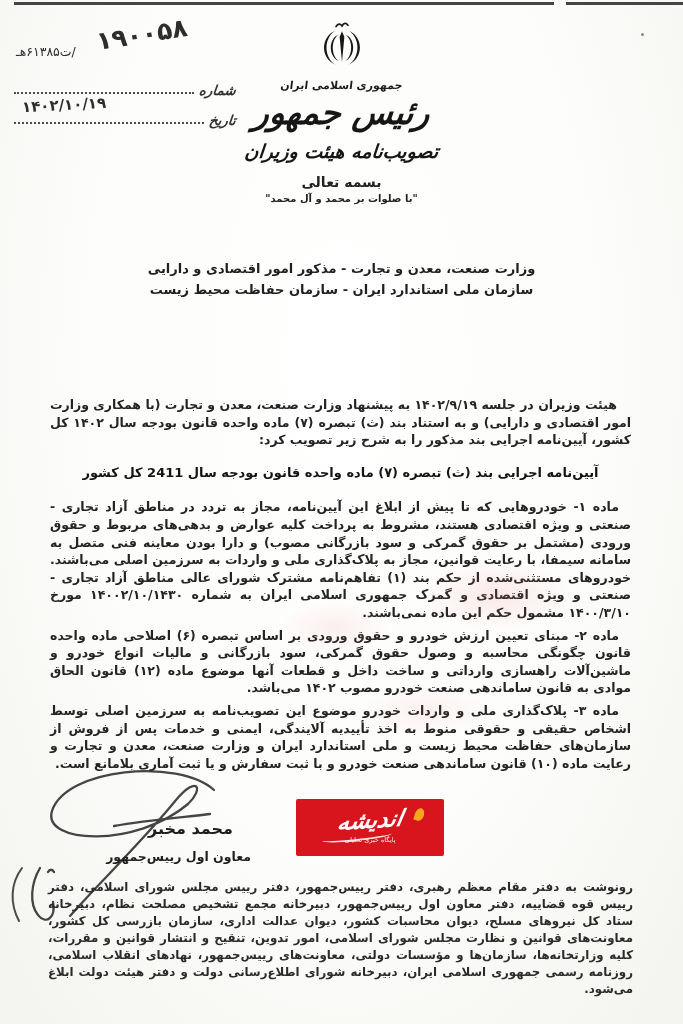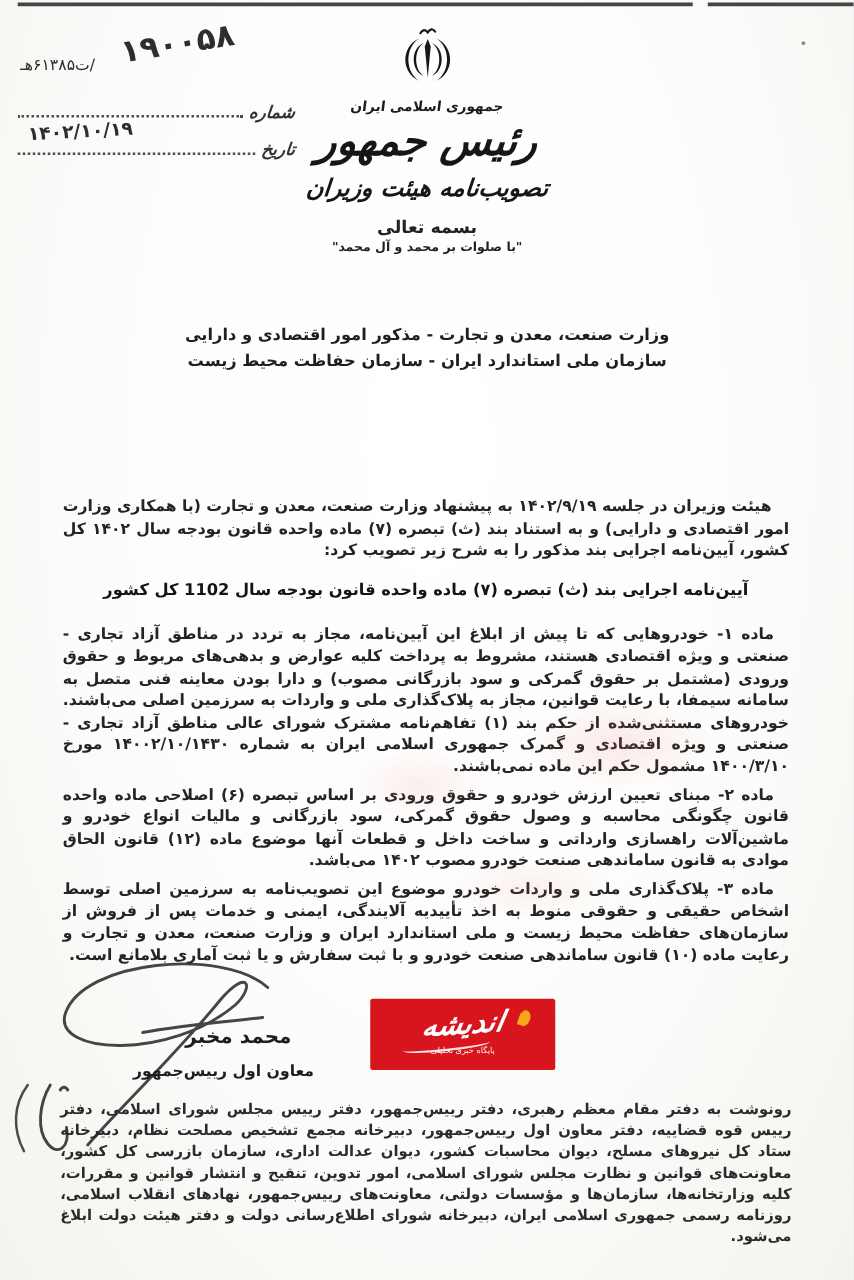--- a/index.html
+++ b/index.html
@@ -115,21 +115,21 @@
     <div class="salawat">"با صلوات بر محمد و آل محمد"</div>
   </div>
 
   <div class="recipients">
     <div>وزارت صنعت، معدن و تجارت - مذکور امور اقتصادی و دارایی</div>
     <div>سازمان ملی استاندارد ایران - سازمان حفاظت محیط زیست</div>
   </div>
 
   <div class="body">
     <p class="intro">هیئت وزیران در جلسه ۱۴۰۲/۹/۱۹ به پیشنهاد وزارت صنعت، معدن و تجارت (با همکاری وزارت امور اقتصادی و دارایی) و به استناد بند (ث) تبصره (۷) ماده واحده قانون بودجه سال ۱۴۰۲ کل کشور، آیین‌نامه اجرایی بند مذکور را به شرح زیر تصویب کرد:</p>
-    <p class="ruletitle">آیین‌نامه اجرایی بند (ث) تبصره (۷) ماده واحده قانون بودجه سال 1102 کل کشور</p>
+    <p class="ruletitle">آیین‌نامه اجرایی بند (ث) تبصره (۷) ماده واحده قانون بودجه سال 2411 کل کشور</p>
     <p class="article">ماده ۱- خودروهایی که تا پیش از ابلاغ این آیین‌نامه، مجاز به تردد در مناطق آزاد تجاری - صنعتی و ویژه اقتصادی هستند، مشروط به پرداخت کلیه عوارض و بدهی‌های مربوط و حقوق ورودی (مشتمل بر حقوق گمرکی و سود بازرگانی مصوب) و دارا بودن معاینه فنی متصل به سامانه سیمفا، با رعایت قوانین، مجاز به پلاک‌گذاری ملی و واردات به سرزمین اصلی می‌باشند. خودروهای مستثنی‌شده از حکم بند (۱) تفاهم‌نامه مشترک شورای عالی مناطق آزاد تجاری - صنعتی و ویژه اقتصادی و گمرک جمهوری اسلامی ایران به شماره ۱۴۰۰۲/۱۰/۱۴۳۰ مورخ ۱۴۰۰/۳/۱۰ مشمول حکم این ماده نمی‌باشند.</p>
     <p class="article">ماده ۲- مبنای تعیین ارزش خودرو و حقوق ورودی بر اساس تبصره (۶) اصلاحی ماده واحده قانون چگونگی محاسبه و وصول حقوق گمرکی، سود بازرگانی و مالیات انواع خودرو و ماشین‌آلات راهسازی وارداتی و ساخت داخل و قطعات آنها موضوع ماده (۱۲) قانون الحاق موادی به قانون ساماندهی صنعت خودرو مصوب ۱۴۰۲ می‌باشد.</p>
     <p class="article">ماده ۳- پلاک‌گذاری ملی و واردات خودرو موضوع این تصویب‌نامه به سرزمین اصلی توسط اشخاص حقیقی و حقوقی منوط به اخذ تأییدیه آلایندگی، ایمنی و خدمات پس از فروش از سازمان‌های حفاظت محیط زیست و ملی استاندارد ایران و وزارت صنعت، معدن و تجارت و رعایت ماده (۱۰) قانون ساماندهی صنعت خودرو و با ثبت سفارش و یا ثبت آماری بلامانع است.</p>
   </div>
 
   <span class="sig-svg">
     <svg width="218" height="168" viewBox="0 0 218 168" xmlns="http://www.w3.org/2000/svg">
       <g fill="none" stroke="#2c2c2c" stroke-width="2.3" stroke-linecap="round" opacity="0.88">
         <path d="M196,34 C160,2 48,12 34,55 C24,88 118,92 170,48 C186,33 180,18 158,44 C124,86 78,130 52,160"></path>
         <path d="M96,70 C128,64 168,61 192,58"></path>

